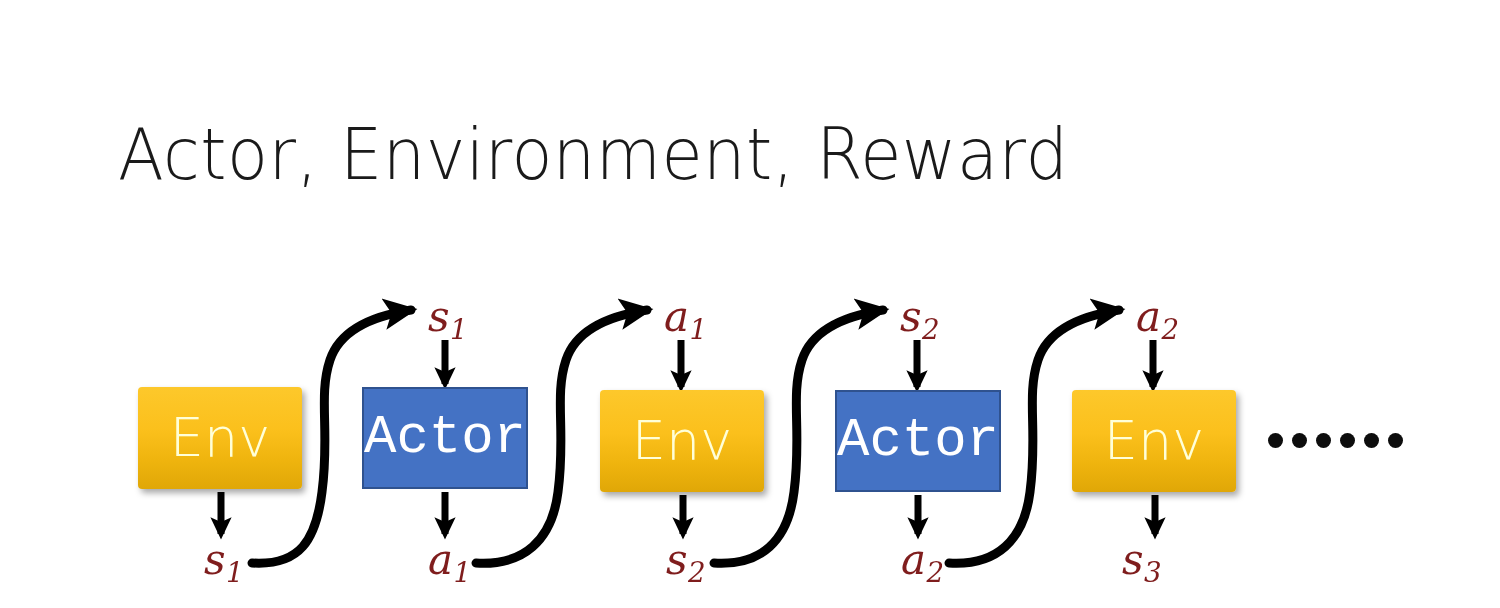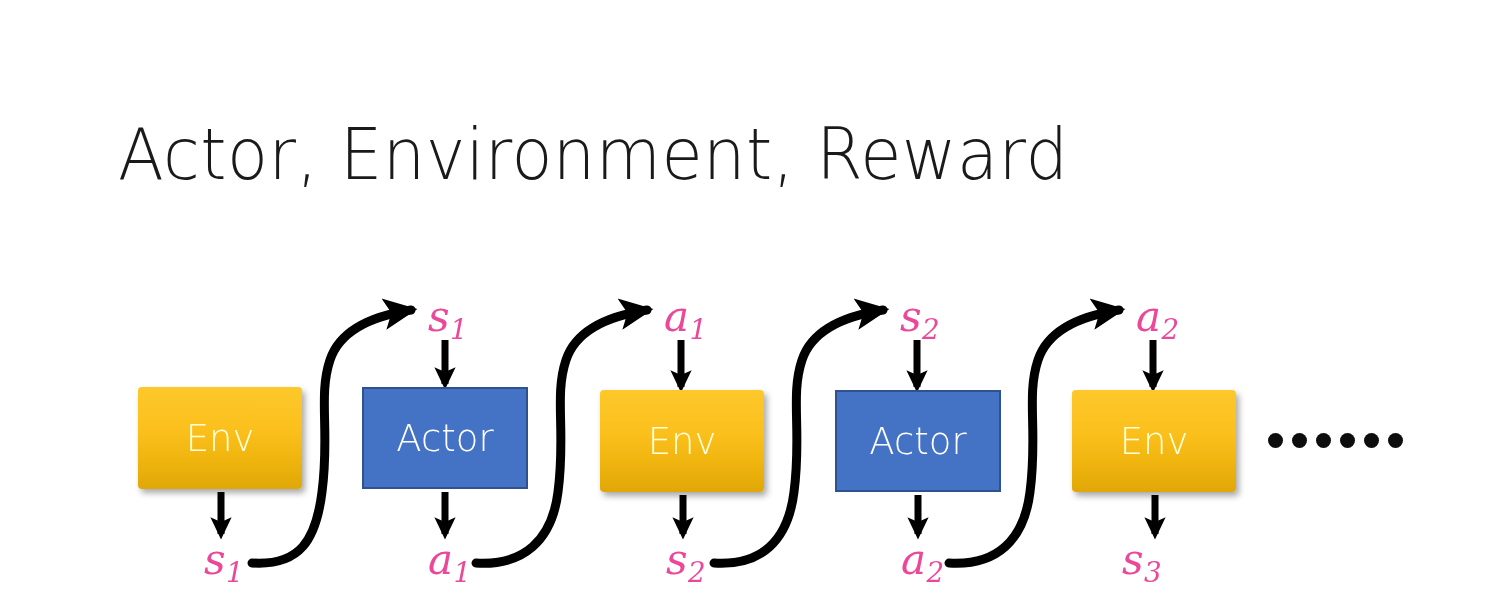--- a/index.html
+++ b/index.html
@@ -32,44 +32,44 @@
   .node{
     position:absolute;
     display:flex;
     align-items:center;
     justify-content:center;
     box-sizing:border-box;
   }
   .node span{
     font-family:"DejaVu Sans", sans-serif;
     font-weight:300;
-    font-size:37px;
+    font-size:54px;
     line-height:1;
     white-space:nowrap;
   }
   .node.env{
     background:linear-gradient(180deg,#FDC82B 0%,#FBC01C 42%,#EFB40E 72%,#E0A707 100%);
     border-radius:4px;
     box-shadow:3px 4px 6px rgba(0,0,0,0.34);
   }
   .node.env span{color:#FFFFD8;}
   .node.actor{
     background:#4472C4;
     border:2px solid #2F528F;
   }
-  .node.actor span{color:#FFFFFF;}
+  .node.actor span{color:#FFFFFF;font-family:Liberation Mono, monospace;}
 
   
   .mlabel{
     position:absolute;
     font-family:"DejaVu Serif","Liberation Serif",serif;
     font-style:italic;
     font-size:42px;
     line-height:1;
-    color:#ec4899;
+    color:#7f1d1d;
     white-space:nowrap;
   }
   .mlabel sub{
     font-size:0.66em;
     font-style:italic;
     vertical-align:-0.30em;
     margin-left:0.5px;
   }
 
   

